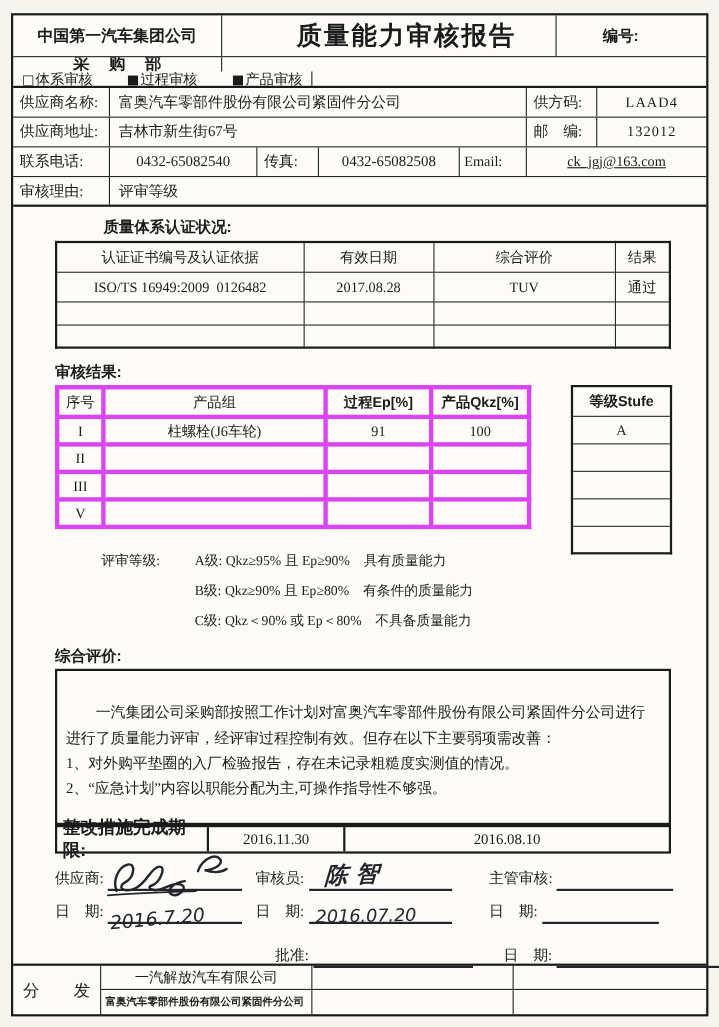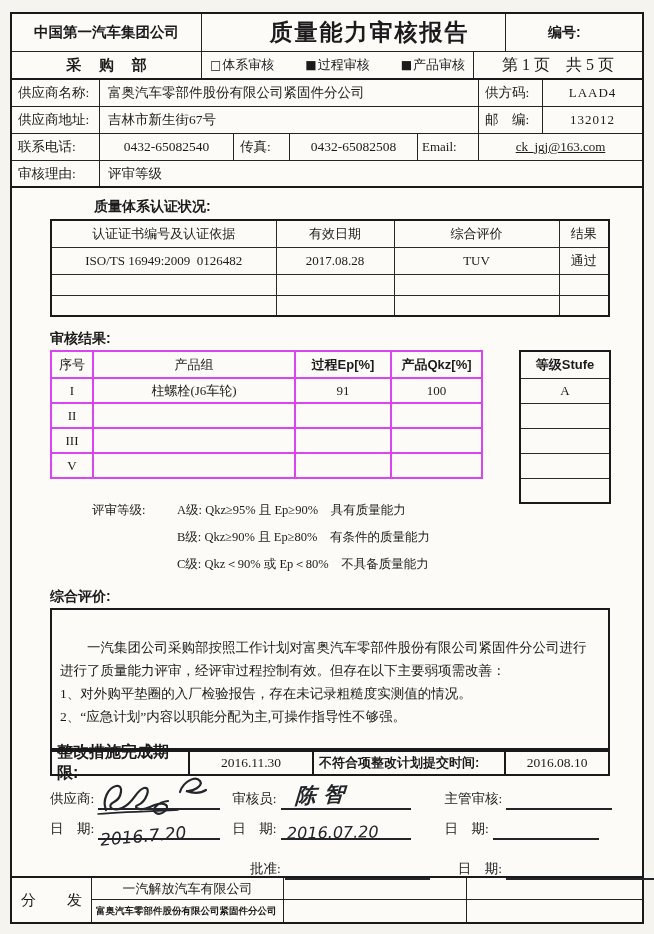--- a/index.html
+++ b/index.html
@@ -21,21 +21,21 @@
   .row { display:flex; border-bottom:1px solid #242424; }
   .cell { border-right:1px solid #242424; display:flex; align-items:center; overflow:hidden; }
   .cell.last { border-right:none; }
   
   .hr1 { height:38px;gap:32px; }
   .hr1 .c1 { width:190px; justify-content:center; font-weight:bold; font-size:14.5px; }
   .hr1 .c2 { width:272px; justify-content:center; font-weight:bold; font-size:23px;
              font-family:"Liberation Sans","DejaVu Sans",sans-serif; letter-spacing:2px; }
   .hr1 .c3 { flex:1; padding-left:10px; font-weight:bold; font-size:14px;
              font-family:"Liberation Sans","DejaVu Sans",sans-serif; }
-  .hr2 { height:28px; border-bottom-width:2px; border-bottom-color:#1a1a1a; }
+  .hr2 { height:28px; border-bottom-width:2px; border-bottom-color:#1a1a1a;flex-direction:column; }
   .hr2 .c1 { width:190px; justify-content:center; font-weight:bold; font-size:15px; letter-spacing:7px; padding-left:7px; }
   .hr2 .c2 { width:272px; justify-content:space-between; font-size:13px; padding:0 8px; }
   .hr2 .c3 { flex:1; justify-content:center; font-size:16px; }
   .chk { display:flex; align-items:center; }
   .chk .glyph { font-family:"DejaVu Sans",sans-serif; font-size:12px; margin-right:1px; }
   
   .sr { height:27px; font-size:13.5px; }
   .sr .lab { width:88px; padding-left:6px; }
   .sr .name { width:379px; padding-left:8px; }
   .sr .klab { width:64px; padding-left:6px; }
@@ -54,21 +54,21 @@
   #res-title  { top:316px; }
   #eval-title { top:574px; }
   
   table { border-collapse:collapse; table-layout:fixed; }
   .cert-table { position:absolute; left:38px; top:205px; width:560px; border:2px solid #1a1a1a; }
   .cert-table td { border:1px solid #2a2a2a; font-size:13px; text-align:center; overflow:hidden; }
   .cert-table .iso { white-space:pre; }
   .h27 { height:27px; } .h25 { height:25px; } .h21 { height:21px; }
   .res-wrap { position:absolute; left:38px; top:336px; display:flex; align-items:flex-start; }
   .res-table { width:433px; border:2px solid #1a1a1a; }
-  .res-table td { border:2px solid #d946ef; font-size:13px; text-align:center; overflow:hidden; }
+  .res-table td { border:4px solid #d946ef; font-size:13px; text-align:center; overflow:hidden; }
   .grade-table { width:92px; margin-left:36px; border:2px solid #1a1a1a; }
   .grade-table td { border:1px solid #2a2a2a; font-size:13px; text-align:center; }
   .bold { font-weight:bold; font-family:"Liberation Sans","DejaVu Sans",sans-serif; }
   
   .legend { position:absolute; left:80px; top:488px; font-size:12.5px; }
   .lg-row { display:flex; margin-bottom:10px; }
   .lg-label { width:85px; }
   
   .eval-box { position:absolute; left:38px; top:594px; width:560px; height:142px;
               border:2px solid #1a1a1a; font-size:13.5px; line-height:23px; padding:26px 8px 0 8px; }
@@ -284,21 +284,20 @@
   <div class="eval-box">
     <div class="l1">一汽集团公司采购部按照工作计划对富奥汽车零部件股份有限公司紧固件分公司进行</div>
     <div>进行了质量能力评审，经评审过程控制有效。但存在以下主要弱项需改善：</div>
     <div>1、对外购平垫圈的入厂检验报告，存在未记录粗糙度实测值的情况。</div>
     <div>2、“应急计划”内容以职能分配为主,可操作指导性不够强。</div>
   </div>
 
   <div class="deadline">
     <div class="d1">整改措施完成期限:</div>
     <div class="d2">2016.11.30</div>
-    <div class="d3">不符合项整改计划提交时间:</div>
     <div class="d4">2016.08.10</div>
   </div>
 
   <div class="sig-row" id="sigA">
     <span class="sig-label">供应商:</span>
     <span class="sigline w122">
       <svg id="supplier-sig-svg" width="135" height="48" viewBox="0 0 135 48">
         <path d="M14,38 C10,28 16,16 24,14 C32,12 30,26 22,30 C14,34 20,40 30,36 C42,31 44,18 52,16 C60,14 54,30 46,33 C40,35 48,40 58,35 C64,32 70,30 74,33 C78,36 70,44 64,41 C58,38 66,30 76,29" stroke="#23252b" stroke-width="2.2" fill="none" stroke-linecap="round"></path>
         <path d="M88,20 C92,8 104,4 108,9 C112,14 100,20 94,19 C100,21 108,22 114,18" stroke="#23252b" stroke-width="2.2" fill="none" stroke-linecap="round"></path>
         <path d="M6,42 C30,40 60,39 86,38" stroke="#23252b" stroke-width="1.6" fill="none" stroke-linecap="round"></path>

